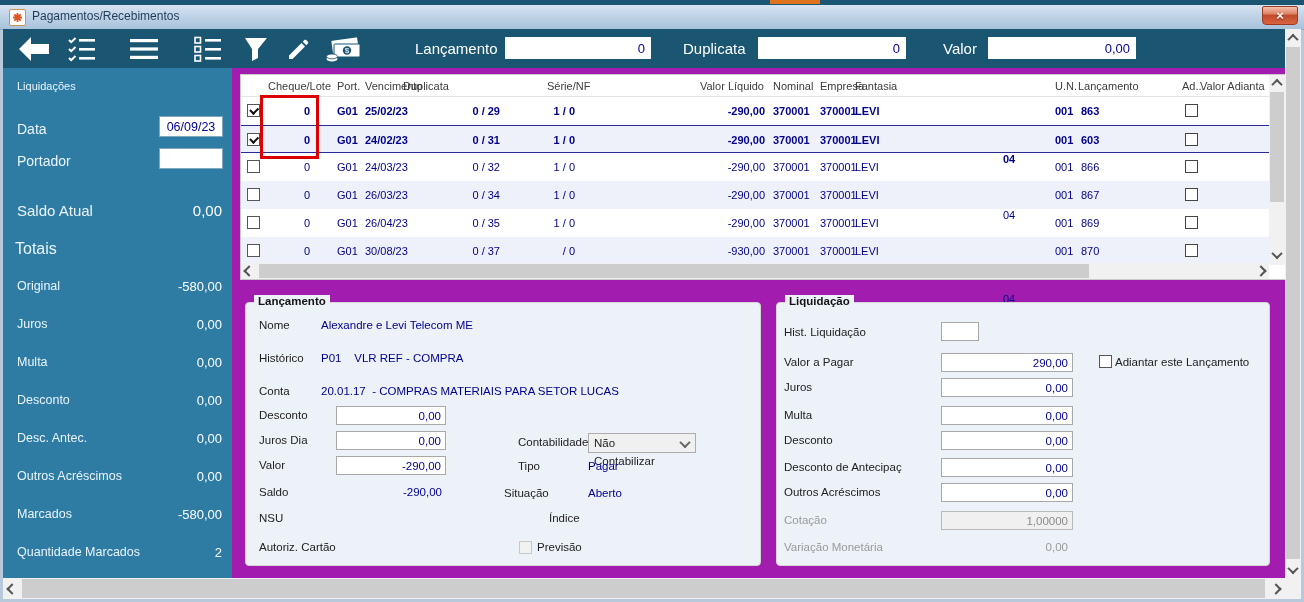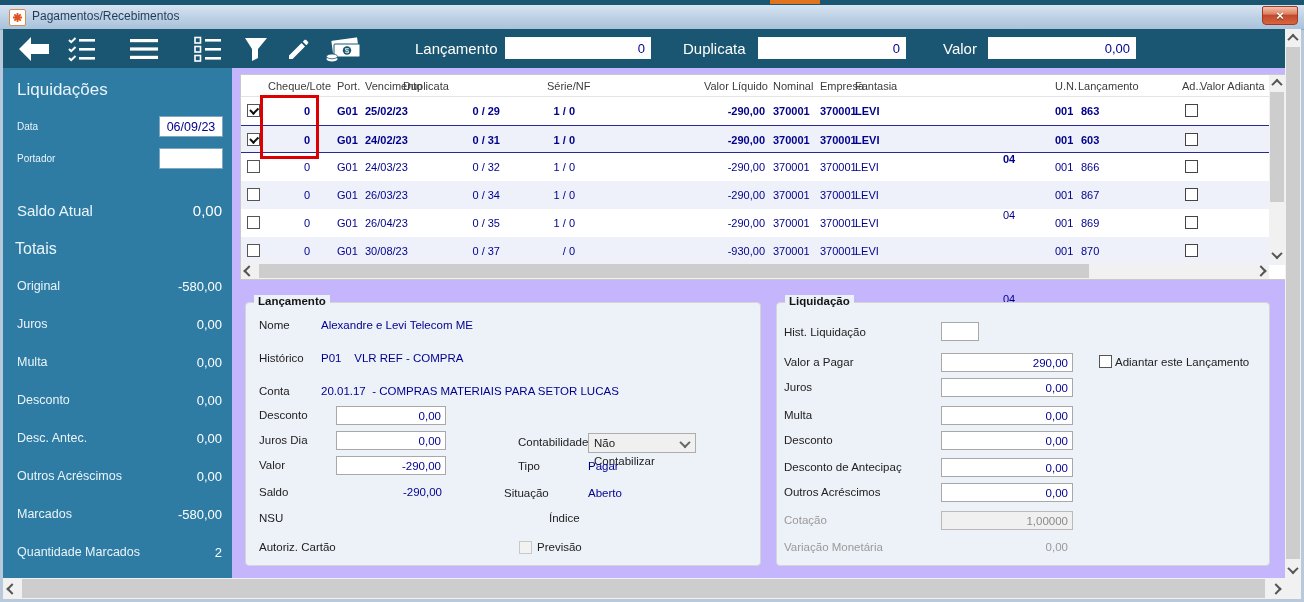--- a/index.html
+++ b/index.html
@@ -26,34 +26,34 @@
 
   
   .toolbar{position:absolute;left:3px;top:29px;width:1282px;height:39px;background:#1a5671;}
   .tbtn{position:absolute;top:50%;transform:translateY(-50%);display:block;cursor:pointer;line-height:0;}
   .tlabel{position:absolute;top:0;line-height:39px;color:#fff;font-size:15px;}
   .tinput{position:absolute;top:8px;height:22px;border:0;background:#fff;color:#000090;
     font-size:13px;text-align:right;padding:0 6px;box-sizing:border-box;font-family:inherit;}
 
   
   .sidebar{position:absolute;left:3px;top:68px;width:229px;height:510px;background:#2e7ca4;color:#eaf4fa;}
-  .sb-title{position:absolute;left:14px;top:12px;font-size:17px;}
-  .sb-flabel{position:absolute;left:14px;font-size:10px;}
+  .sb-title{position:absolute;left:14px;top:12px;font-size:11px;}
+  .sb-flabel{position:absolute;left:14px;font-size:14px;}
   .sb-input{position:absolute;left:156px;width:64px;height:21px;border:1px solid #7fa8bf;background:#fff;
     color:#000090;font-size:12.5px;text-align:center;padding:0 2px;box-sizing:border-box;font-family:inherit;}
   .sb-saldo-label{position:absolute;left:14px;top:134px;font-size:15px;}
   .sb-saldo-value{position:absolute;right:10px;top:134px;font-size:15px;color:#fff;}
   .sb-totais{position:absolute;left:12px;top:172px;font-size:16px;}
   .sb-rows{position:absolute;left:0;top:201px;width:229px;}
   .sb-row{position:relative;height:38px;}
   .sb-label{position:absolute;left:14px;top:10px;font-size:12.5px;}
   .sb-value{position:absolute;right:10px;top:10px;font-size:13px;color:#fff;}
 
   
-  .content{position:absolute;left:232px;top:68px;width:1053px;height:510px;background:#c4b5fd;}
+  .content{position:absolute;left:232px;top:68px;width:1053px;height:510px;background:#a21caf;}
 
   
   .grid{position:absolute;left:8px;top:6px;width:1046px;height:206px;background:#fff;border:1px solid #c9c9c9;box-sizing:border-box;}
   .grid-header{position:relative;height:22px;line-height:22px;font-size:11px;color:#3c3c3c;border-bottom:1px solid #e4e4e4;box-sizing:border-box;}
   .grid-row{position:relative;height:28px;line-height:28px;font-size:11px;color:#00008b;box-sizing:border-box;}
   .grid-row.alt{background:#eef1fa;}
   .grid-row.bold{font-weight:bold;}
   .grid-row.selected{border-top:1px solid #2a2a96;border-bottom:1px solid #2a2a96;}
   .cell,.hcell{position:absolute;white-space:pre;}
   .cb{position:absolute;left:6px;top:7px;width:13px;height:13px;border:1px solid #555;background:#fff;box-sizing:border-box;}
@@ -62,21 +62,21 @@
   .ad-cb{left:944px;top:7px;border-color:#444;}
   .c-cheque{left:21px;width:48px;text-align:right;}
   .grid-header .c-cheque{left:27px;width:80px;text-align:left;}
   .c-port{left:96px;width:40px;}
   .c-venc{left:124px;width:70px;}
   .c-dup{left:180px;width:79px;text-align:right;}
   .grid-header .c-dup{left:162px;width:90px;text-align:left;}
   .c-serie{left:280px;width:54px;text-align:right;}
   .grid-header .c-serie{left:306px;width:60px;text-align:left;}
   .c-valor{left:400px;width:124px;text-align:right;}
-  .grid-header .c-valor{left:435px;width:120px;text-align:center;}
+  .grid-header .c-valor{left:403px;width:120px;text-align:right;}
   .c-nominal{left:532px;width:46px;}
   .c-empresa{left:579px;width:44px;}
   .c-fantasia{left:614px;width:130px;}
   .c-tp{left:762px;width:50px;margin-top:48px;}
   .c-un{left:814px;width:30px;}
   .c-lanc{left:840px;width:79px;}
   .grid-header .c-lanc{left:837px;width:90px;text-align:left;}
   .c-ad{left:941px;width:30px;}
   .c-valad{left:959px;width:66px;overflow:hidden;}
 

